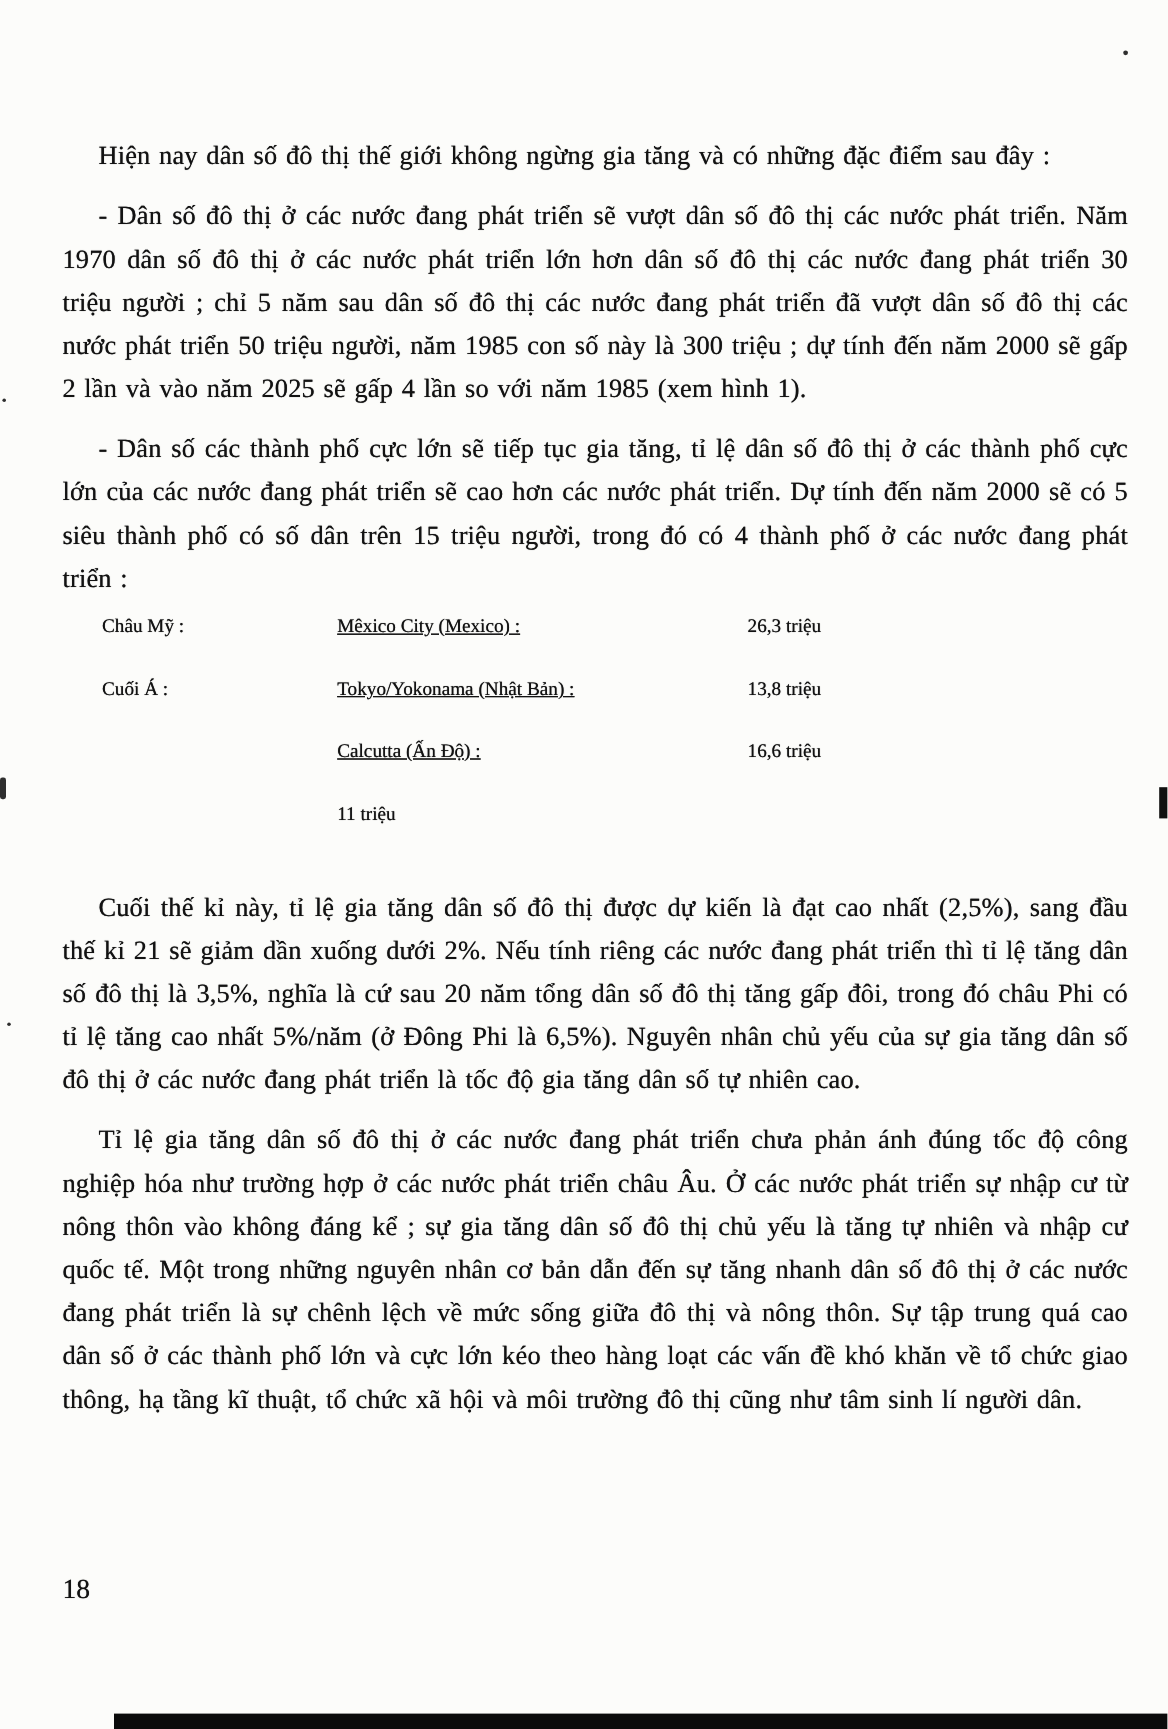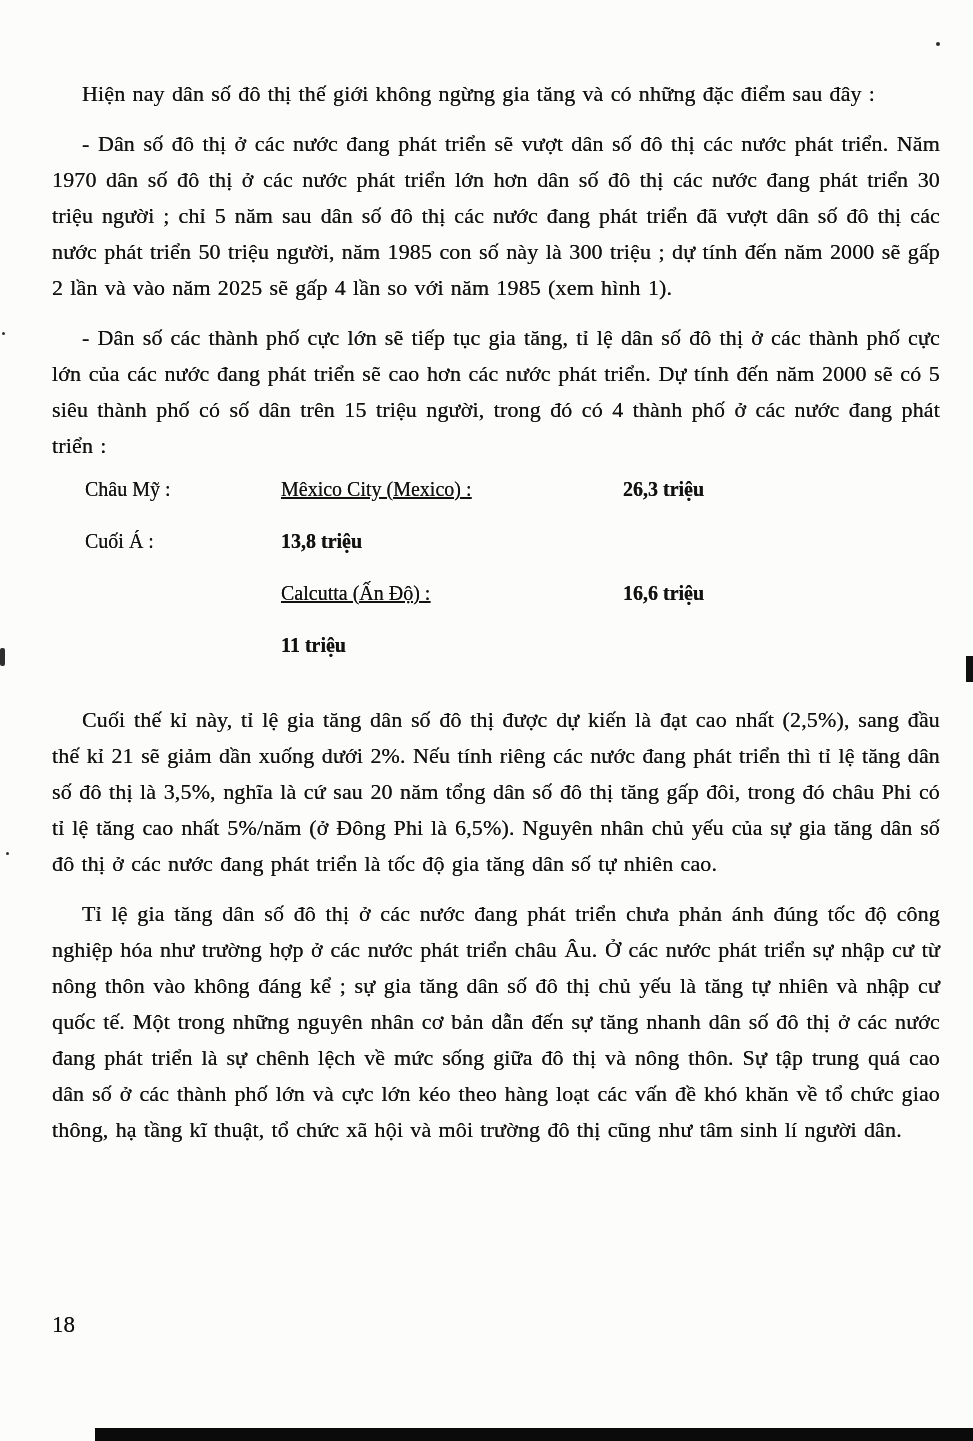--- a/index.html
+++ b/index.html
@@ -13,53 +13,53 @@
     position: relative;
     overflow: hidden;
     font-family: "Liberation Serif", "DejaVu Serif", serif;
     color: #121212;
   }
   .page {
     position: absolute;
     inset: 0;
     padding: 76px 33px 0 52px;
     box-sizing: border-box;
+    margin-top: 36px;
   }
   p.para {
     margin: 0 0 14px 0;
     font-size: 22px;
     line-height: 36px;
     text-align: justify;
     text-indent: 30px;
     letter-spacing: 0.15px;
     word-spacing: 1.5px;
     text-shadow: 0 0 0.6px rgba(10,10,10,0.85);
   }
   .city-table {
     margin: 4px 0 16px 33px;
-    font-size: 20px;
+    font-size: 16px;
     text-shadow: 0 0 0.6px rgba(10,10,10,0.85);
   }
   .city-row {
     display: flex;
     align-items: baseline;
     height: 52px;
   }
   .city-region {
     width: 196px;
     flex: none;
   }
   .city-name {
     width: 342px;
     flex: none;
     text-decoration: underline;
   }
   .city-pop {
     flex: none;
-    font-weight: bold;
   }
   .page-number {
     position: absolute;
     left: 52px;
     top: 1312px;
     font-size: 23px;
     text-shadow: 0 0 0.6px rgba(10,10,10,0.85);
   }
   .bottom-bar {
     position: absolute;
@@ -101,20 +101,21 @@
   <p class="para">- Dân số các thành phố cực lớn sẽ tiếp tục gia tăng, tỉ lệ dân số đô thị ở các thành phố cực lớn của các nước đang phát triển sẽ cao hơn các nước phát triển. Dự tính đến năm 2000 sẽ có 5 siêu thành phố có số dân trên 15 triệu người, trong đó có 4 thành phố ở các nước đang phát triển :</p>
 
   <div class="city-table">
     <div class="city-row">
       <span class="city-region">Châu Mỹ :</span>
       <span class="city-name">Mêxico City (Mexico) :</span>
       <span class="city-pop">26,3 triệu</span>
     </div>
     <div class="city-row">
       <span class="city-region">Cuối Á :</span>
+      <span class="city-name">Tokyo/Yokonama (Nhật Bản) :</span>
       <span class="city-pop">13,8 triệu</span>
     </div>
     <div class="city-row">
       <span class="city-region"></span>
       <span class="city-name">Calcutta (Ấn Độ) :</span>
       <span class="city-pop">16,6 triệu</span>
     </div>
     <div class="city-row">
       <span class="city-region"></span>
       <span class="city-pop">11 triệu</span>

